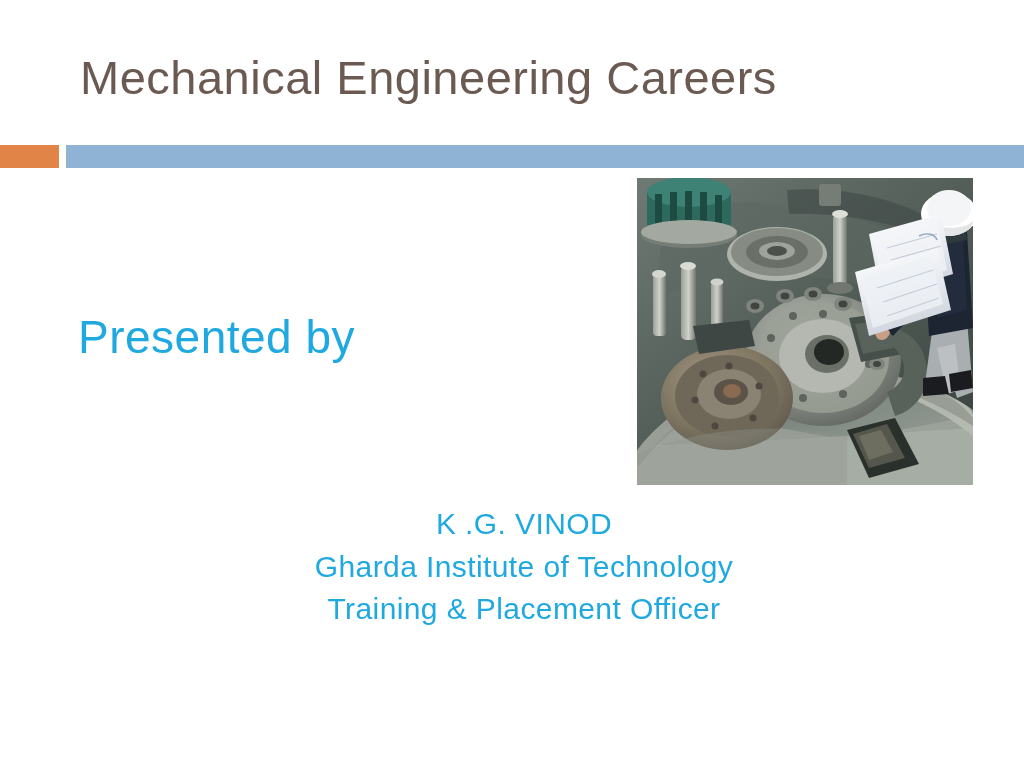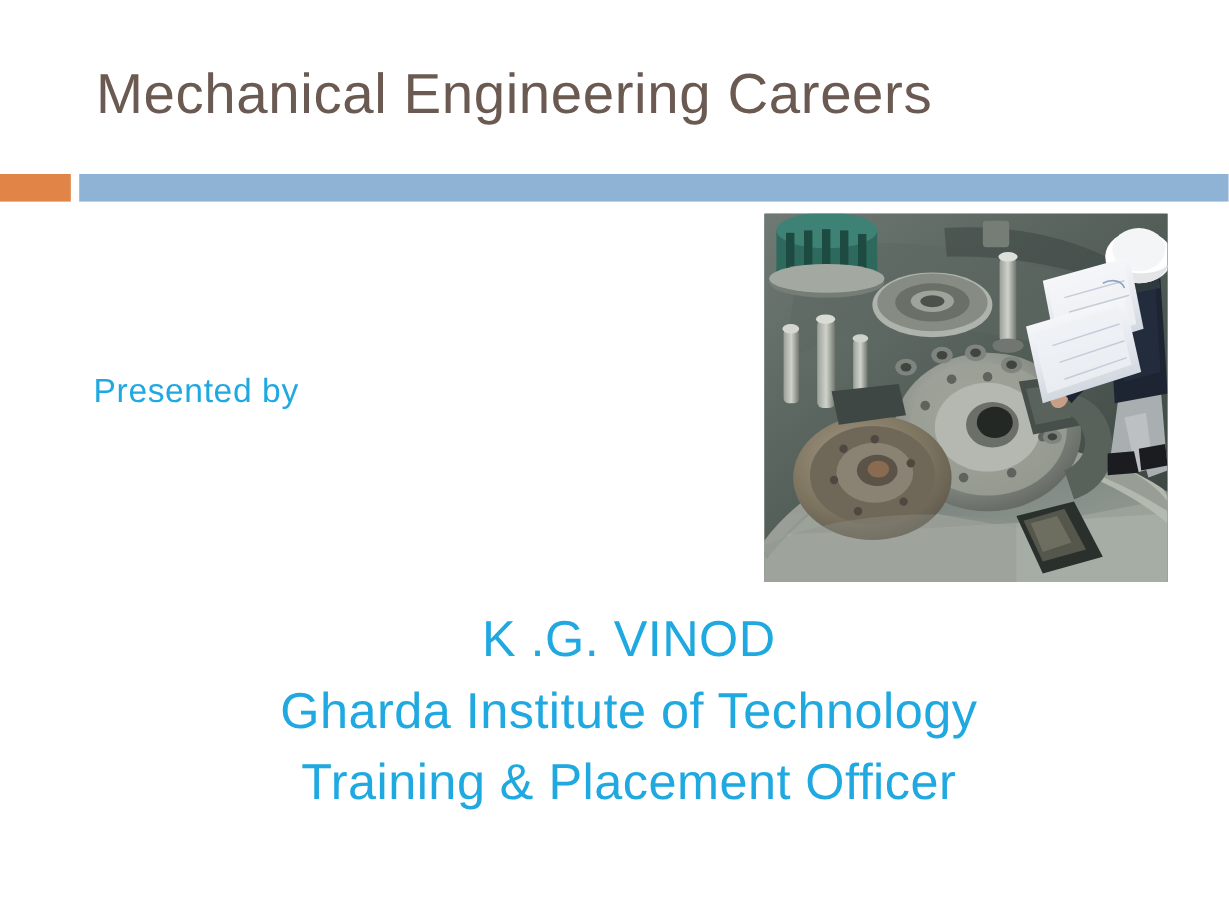--- a/index.html
+++ b/index.html
@@ -58,36 +58,36 @@
     height: 23px;
     background: #8fb3d5;
   }
 
   
   #presented-by {
     position: absolute;
     left: 78px;
     top: 310px;
     font-family: "Liberation Sans", sans-serif;
-    font-size: 28px;
+    font-size: 46px;
     font-weight: 400;
     letter-spacing: 0.5px;
     color: #1fa9e0;
     white-space: nowrap;
   }
 
   
   #presenter-block {
     position: absolute;
     left: 190px;
     top: 503px;
     width: 668px;
     text-align: center;
     font-family: "Liberation Sans", sans-serif;
-    font-size: 42px;
+    font-size: 30px;
     font-weight: 400;
     letter-spacing: 0.4px;
     color: #1fa9e0;
     line-height: 1.42;
   }
   #presenter-block > div {
     white-space: nowrap;
   }
 
   

